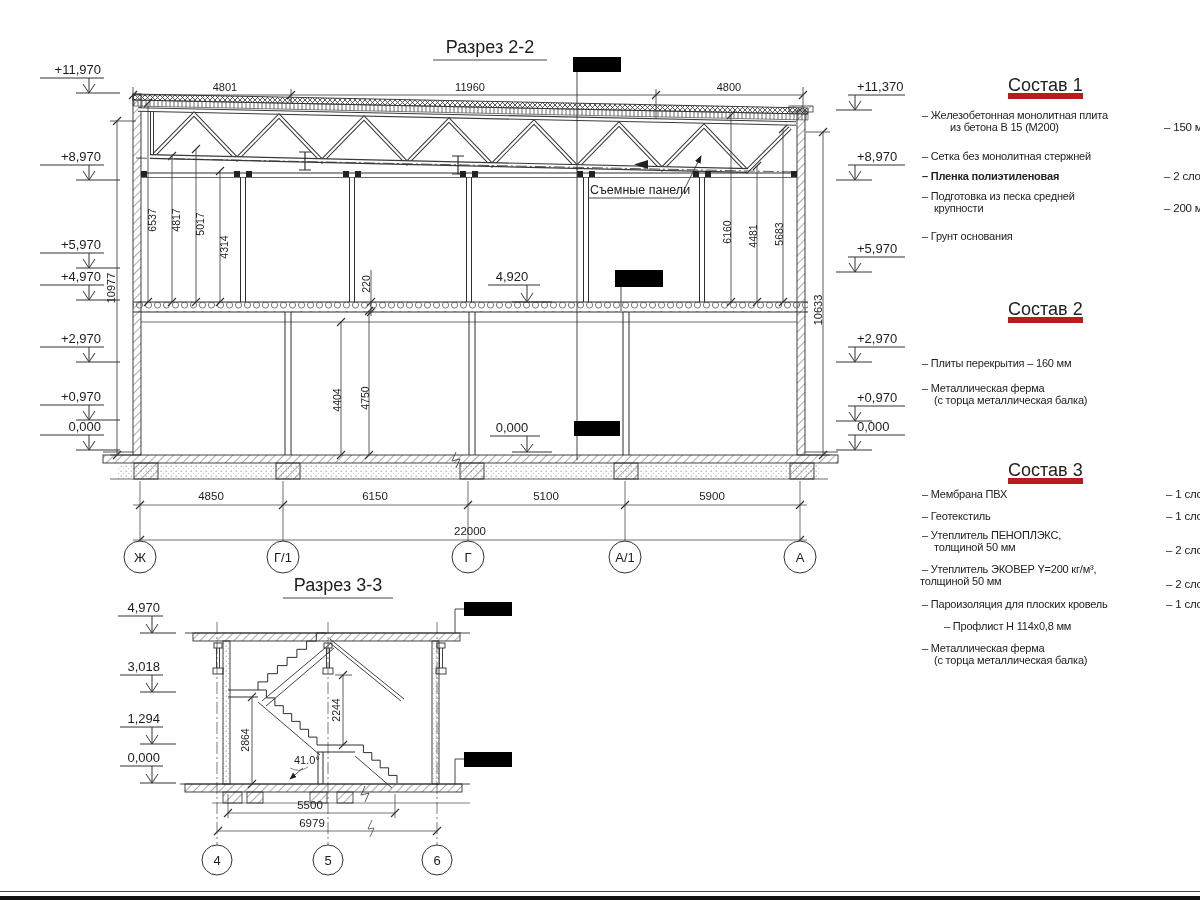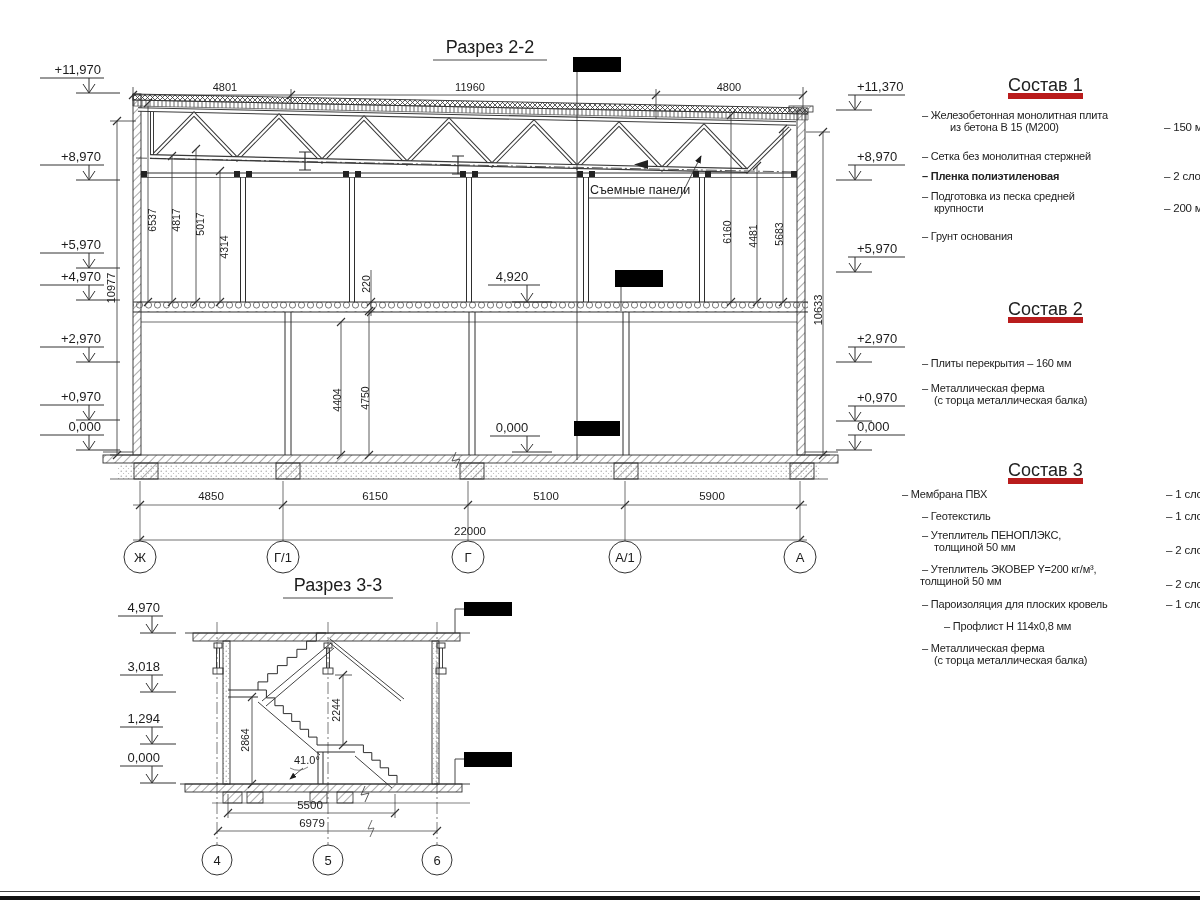--- a/index.html
+++ b/index.html
@@ -331,21 +331,21 @@
 <div class="nl" style="left:934px;top:202px;">крупности</div>
 <div class="nv" style="left:1164px;top:202px;">– 200 мм</div>
 <div class="nl" style="left:922px;top:230px;">– Грунт основания</div>
 
 <div class="nh" style="left:1008px;top:303px;">Состав 2</div>
 <div class="nl" style="left:922px;top:357px;">– Плиты перекрытия – 160 мм</div>
 <div class="nl" style="left:922px;top:382px;">– Металлическая ферма</div>
 <div class="nl" style="left:934px;top:394px;">(с торца металлическая балка)</div>
 
 <div class="nh" style="left:1008px;top:456px;margin-top:8px;">Состав 3</div>
-<div class="nl" style="left:902px;top:488px;">– Мембрана ПВХ</div>
+<div class="nl" style="left:922px;top:488px;">– Мембрана ПВХ</div>
 <div class="nv" style="left:1166px;top:488px;">– 1 слой</div>
 <div class="nl" style="left:922px;top:510px;">– Геотекстиль</div>
 <div class="nv" style="left:1166px;top:510px;">– 1 слой</div>
 <div class="nl" style="left:922px;top:529px;">– Утеплитель ПЕНОПЛЭКС,</div>
 <div class="nl" style="left:934px;top:541px;">толщиной 50 мм</div>
 <div class="nv" style="left:1166px;top:544px;">– 2 слоя</div>
 <div class="nl" style="left:922px;top:563px;">– Утеплитель ЭКОВЕР Y=200 кг/м³,</div>
 <div class="nl" style="left:920px;top:575px;">толщиной 50 мм</div>
 <div class="nv" style="left:1166px;top:578px;">– 2 слоя</div>
 <div class="nl" style="left:922px;top:598px;">– Пароизоляция для плоских кровель</div>

